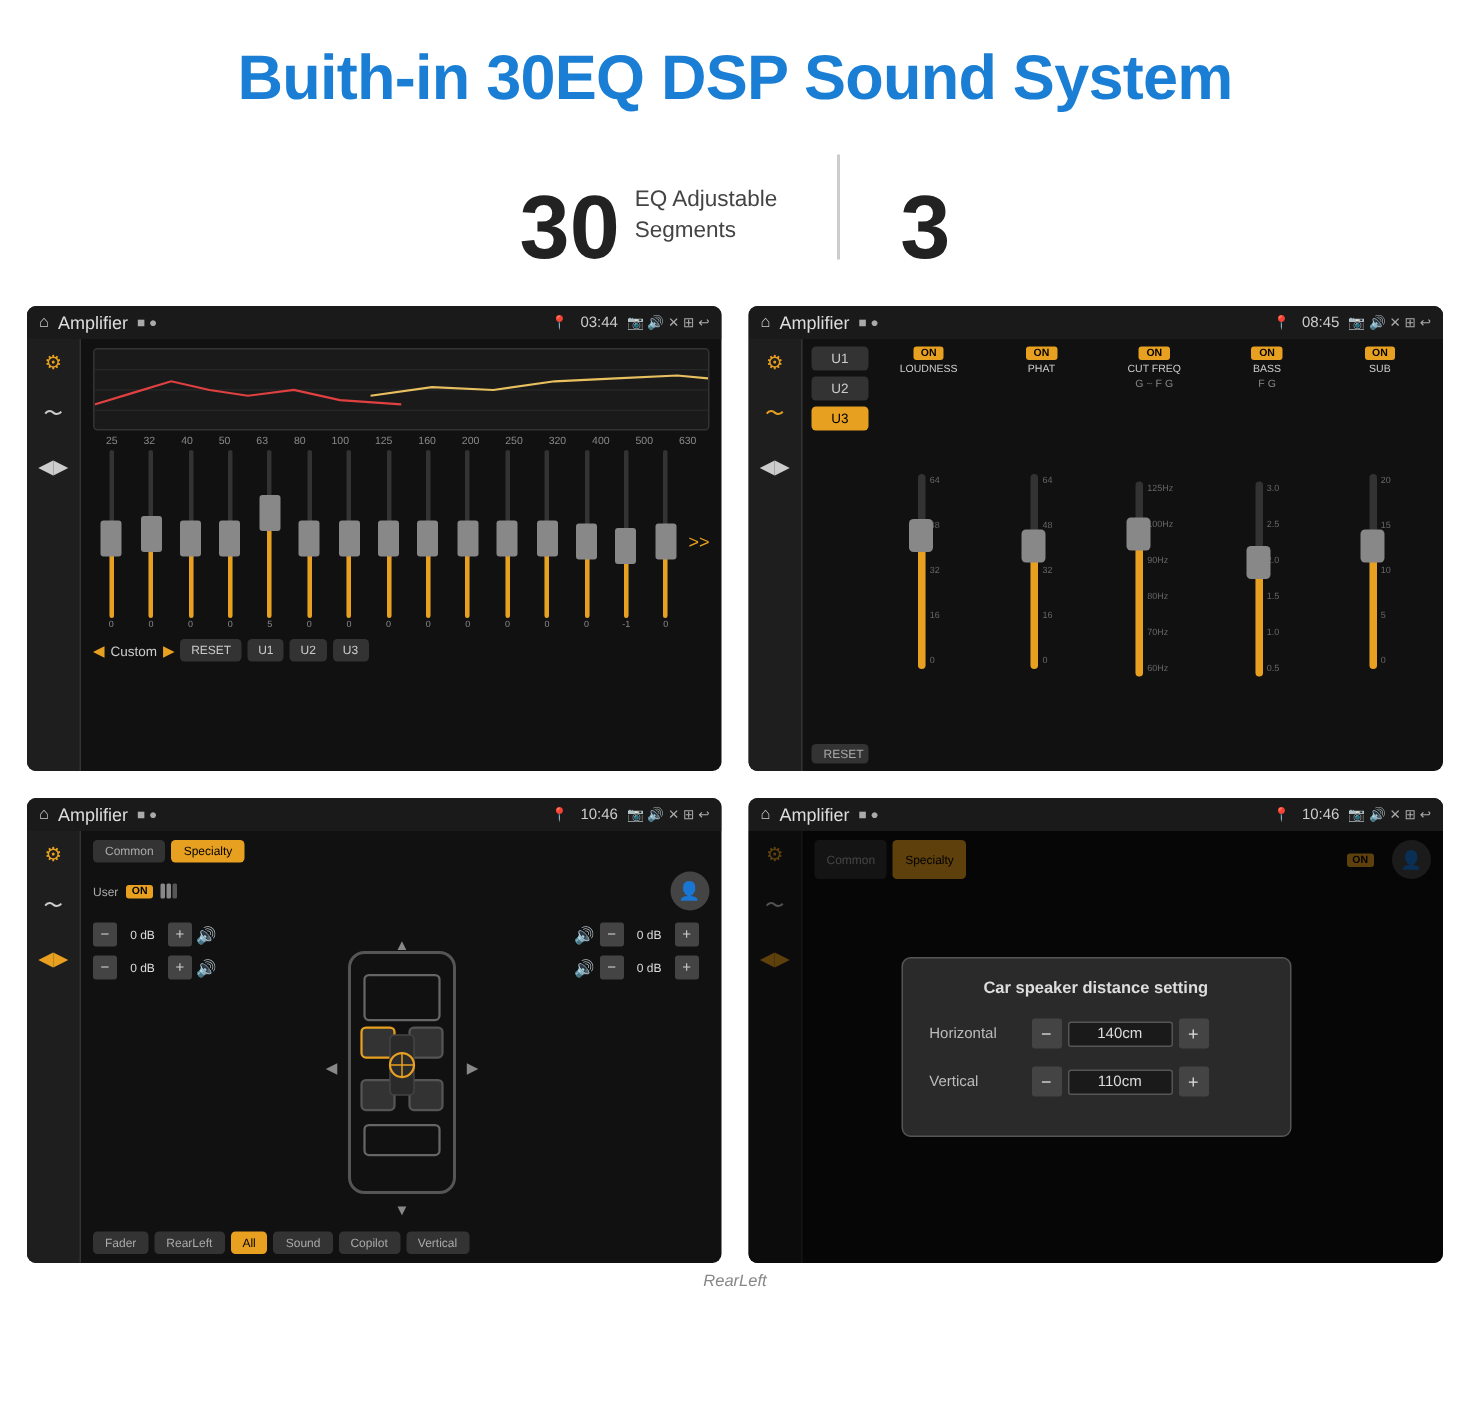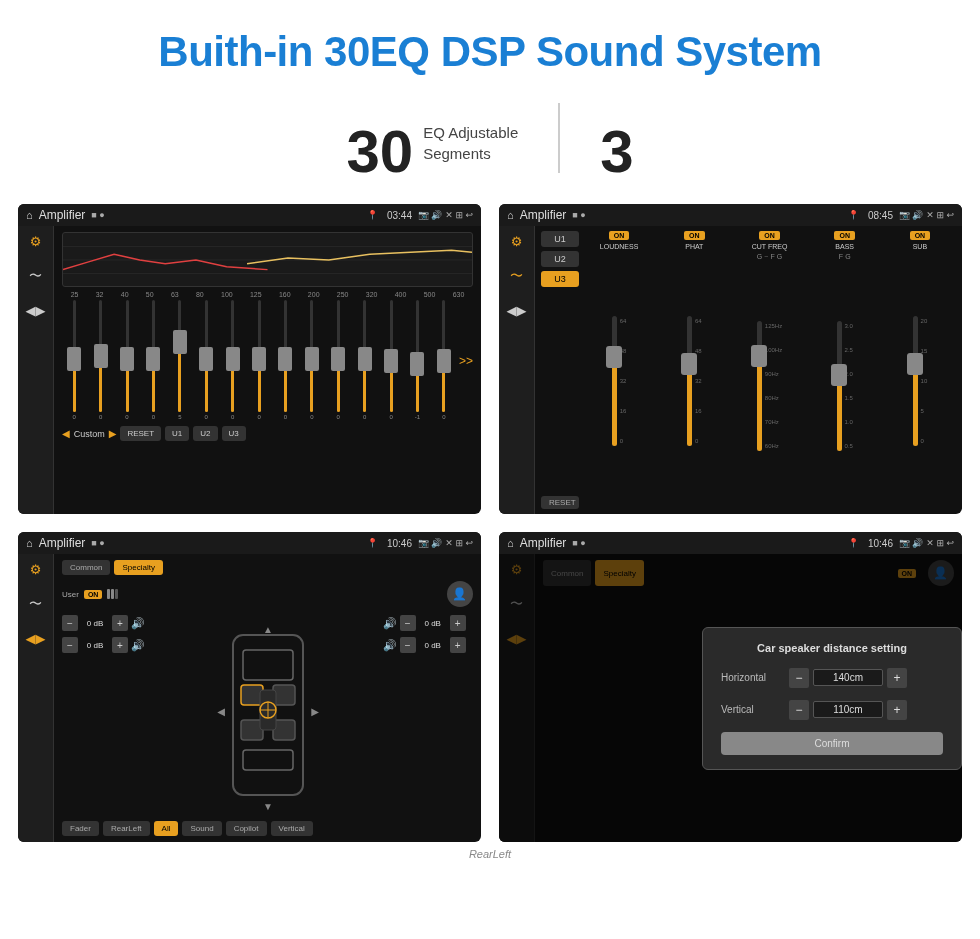--- a/index.html
+++ b/index.html
@@ -475,21 +475,21 @@
       display: flex;
       flex-direction: column;
     }
 
     .dialog-overlay {
       position: absolute;
       inset: 0;
       background: rgba(0,0,0,0.6);
       display: flex;
       align-items: center;
-      justify-content: flex-end;
+      justify-content: center;
       z-index: 10;
     }
 
     .dialog-box {
       background: #2a2a2a;
       border: 1px solid #555;
       border-radius: 6px;
       padding: 14px 18px;
       min-width: 260px;
     }
@@ -1160,21 +1160,20 @@
 
           <div class="dialog-field">
             <span class="dialog-field-label">Vertical</span>
             <div class="dialog-input-group">
               <button class="dlg-btn">−</button>
               <input class="dlg-input" type="text" value="110cm" style="">
               <button class="dlg-btn">+</button>
             </div>
           </div>
 
-          <button class="dialog-confirm-btn">Confirm</button>
         </div>
       </div>
     </div>
   </div>
 
 </div>
 
 <div class="watermark">RearLeft</div>
 
 </body></html>

